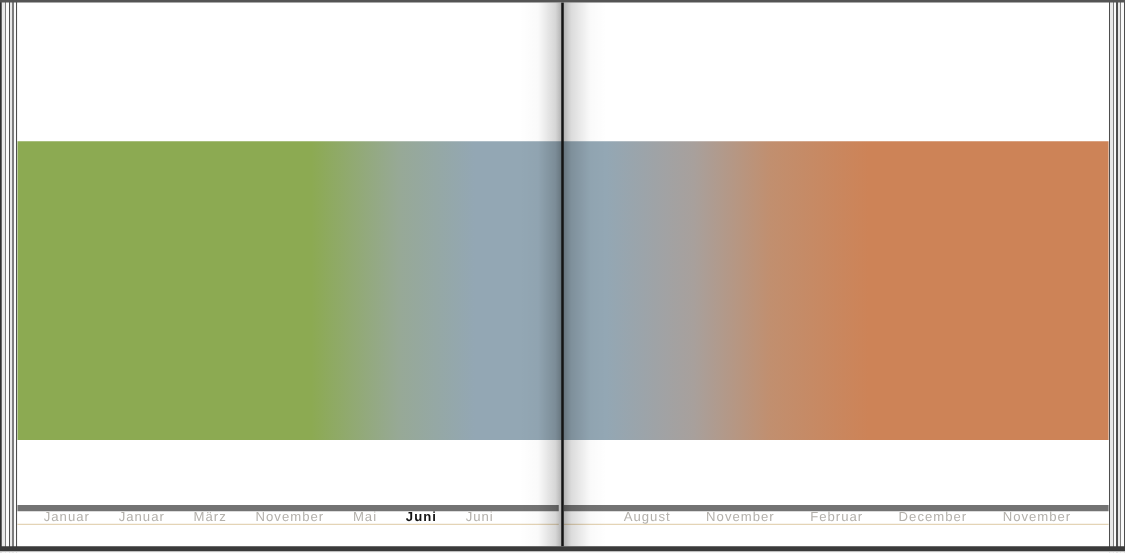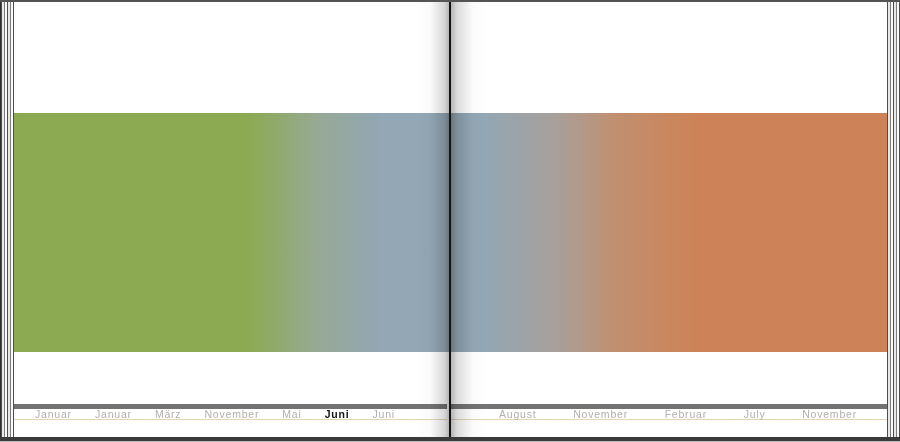--- a/index.html
+++ b/index.html
@@ -88,21 +88,21 @@
       <span class="month">November</span>
       <span class="month">Mai</span>
       <span class="month active">Juni</span>
       <span class="month">Juni</span>
     </div>
 
   <div class="month-row month-row-right">
       <span class="month">August</span>
       <span class="month">November</span>
       <span class="month">Februar</span>
-      <span class="month">July</span>
+      <span class="month">December</span>
       <span class="month">November</span>
     </div>
 
   <div class="gutter-shadow"></div>
   <div class="spine-line"></div>
 
   <div class="edge edge-left"></div>
   <div class="edge edge-right"></div>
 
   <div class="top-border"></div>

